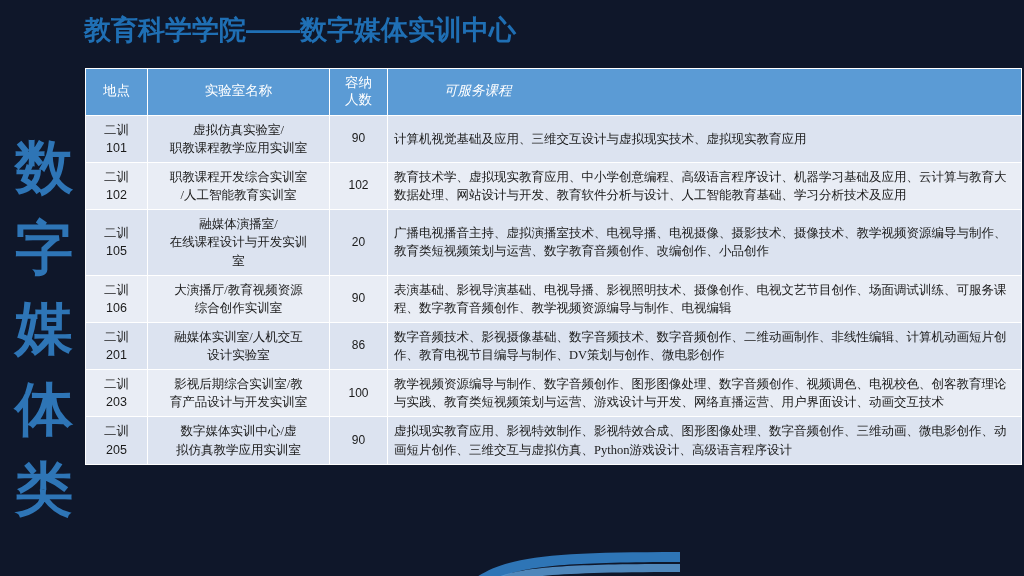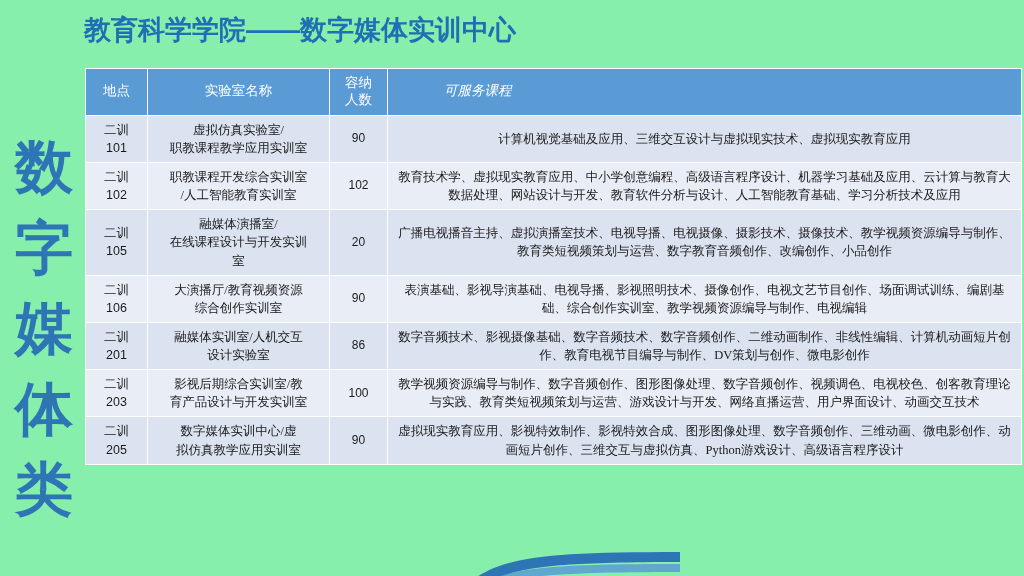--- a/index.html
+++ b/index.html
@@ -11,21 +11,21 @@
     font-family: "Liberation Serif", "DejaVu Serif", serif;
     overflow: hidden;
     position: relative;
   }
 
   #slide {
     position: absolute;
     left: 0; top: 0;
     width: 1024px;
     height: 576px;
-    background: #86efac;
+    background: #0f172a;
     overflow: hidden;
   }
 
   
   #side-label {
     position: absolute;
     left: 8px;
     top: 138px;
     width: 72px;
     height: 380px;
@@ -93,21 +93,21 @@
     padding: 5px 6px;
     vertical-align: middle;
     line-height: 1.45;
   }
   #lab-table tbody tr.band-a td { background: #DCE3F0; }
   #lab-table tbody tr.band-b td { background: #E9EDF5; }
 
   td.loc  { text-align: center; font-family: "Liberation Sans","DejaVu Sans",sans-serif; font-size: 12.5px; line-height: 1.5; margin-top: 18px; }
   td.name { text-align: center; }
   td.cap  { text-align: center; font-family: "Liberation Sans","DejaVu Sans",sans-serif; font-size: 12px; }
-  td.crs  { text-align: center; padding-left: 9px; padding-right: 9px; }
+  td.crs  { text-align: left; padding-left: 9px; padding-right: 9px; }
 
   
   #swoosh {
     position: absolute;
     left: 470px;
     top: 552px;
     width: 210px;
     height: 30px;
     pointer-events: none;
   }
@@ -186,21 +186,21 @@
         <tr class="band-b">
           <td class="loc">
             <div>二训</div>
             <div>106</div>
           </td>
           <td class="name">
             <div>大演播厅/教育视频资源</div>
             <div>综合创作实训室</div>
           </td>
           <td class="cap">90</td>
-          <td class="crs">表演基础、影视导演基础、电视导播、影视照明技术、摄像创作、电视文艺节目创作、场面调试训练、编剧基础、综合创作实训室、教学视频资源编导与制作、电视编辑</td>
+          <td class="crs">表演基础、影视导演基础、电视导播、影视照明技术、摄像创作、电视文艺节目创作、场面调试训练、可服务课程、数字教育音频创作、教学视频资源编导与制作、电视编辑</td>
         </tr>
         <tr class="band-a">
           <td class="loc">
             <div>二训</div>
             <div>201</div>
           </td>
           <td class="name">
             <div>融媒体实训室/人机交互</div>
             <div>设计实验室</div>
           </td>

